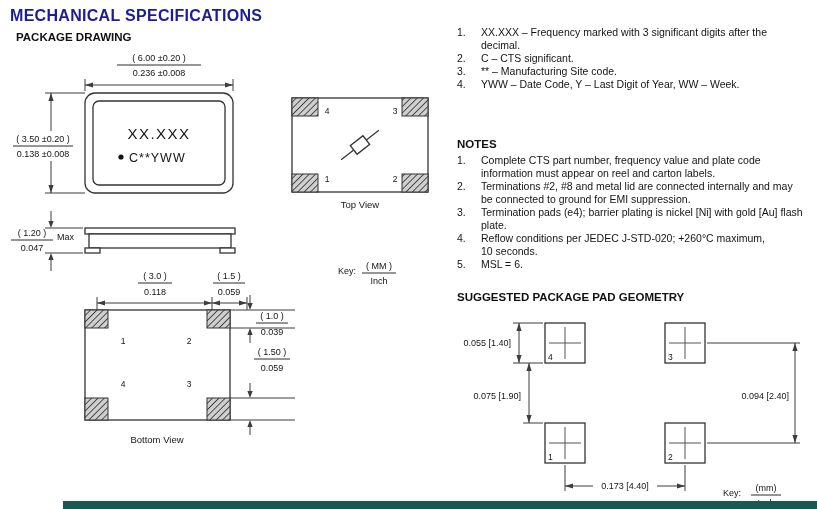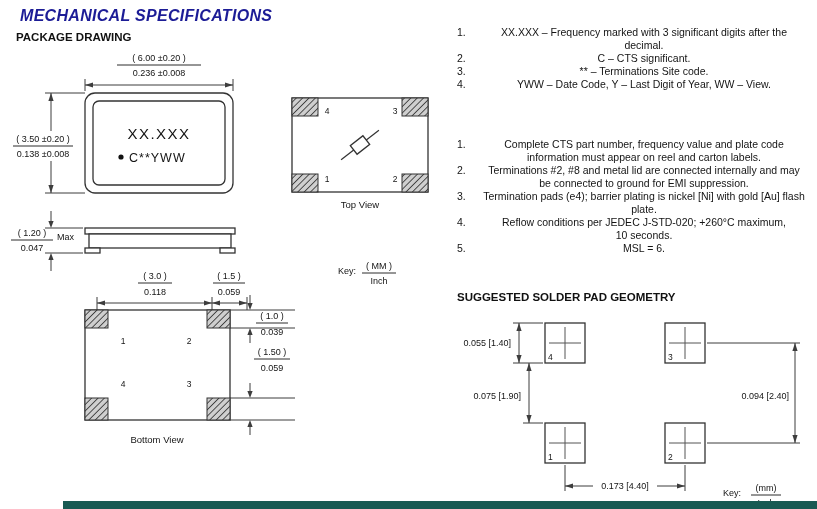--- a/index.html
+++ b/index.html
@@ -18,21 +18,21 @@
     color:var(--title_accent, #1c1c96);
   }
   h2.sub-title { font-size:11.5px; font-weight:bold; color:#111; }
   h3.sec-title { font-size:11.5px; font-weight:bold; color:#111; margin-bottom:4px; }
 
   .rblock { position:absolute; left:457px; width:354px; }
   .olist .li {
     display:grid; grid-template-columns:24px 1fr;
     font-size:10.5px; line-height:13px;
   }
-  .olist .li .txt { max-width:326px;text-align:center; }
+  .olist .li .txt { max-width:326px; }
   .footer-bar {
     position:absolute; left:63px; right:0; bottom:0; height:8px;
     background:var(--footer_bar, #185a53);
   }
 
   svg { overflow:visible; }
   svg text { font-family:"Liberation Sans", sans-serif; fill:#141414; }
   text.dim { font-size:9px; }
   text.lbl { font-size:9.5px; }
   text.padnum { font-size:8.5px; }
@@ -41,21 +41,21 @@
   .dl line { stroke:#3d3d3d; stroke-width:1; }
   line.dl2 { stroke:#333; stroke-width:1.2; }
   .ah { fill:#3d3d3d; stroke:none; }
   line.fr { stroke:#141414; stroke-width:0.9; }
   .edge { fill:#ffffff; stroke:#333; stroke-width:1.3; }
   .cross line { stroke:#555; stroke-width:1; }
 </style>
 </head>
 <body>
 
-<h1 class="page-title abs" style="left:20px; top:7px;font-style:italic;">MECHANICAL SPECIFICATIONS</h1>
+<h1 class="page-title abs" style="left:10px; top:7px;">MECHANICAL SPECIFICATIONS</h1>
 
 <h2 class="sub-title abs" style="left:16px; top:31px;">PACKAGE DRAWING</h2>
 
 <svg class="abs" width="450" height="465" viewBox="0 0 450 465" style="left:5px; top:45px;">
   <defs>
     <pattern id="hatch" width="4.5" height="4.5" patternUnits="userSpaceOnUse" patternTransform="rotate(45)">
       <rect width="4.5" height="4.5" fill="#cfcfcf"></rect>
       <line x1="0" y1="0" x2="0" y2="4.5" stroke="#3f3f3f" stroke-width="1.8"></line>
     </pattern>
   </defs>
@@ -193,30 +193,31 @@
     <div class="li">
       <span class="num">1.</span>
       <span class="txt">XX.XXX – Frequency marked with 3 significant digits after the decimal.</span>
     </div>
     <div class="li">
       <span class="num">2.</span>
       <span class="txt">C – CTS significant.</span>
     </div>
     <div class="li">
       <span class="num">3.</span>
-      <span class="txt">** – Terminations Site code.</span>
+      <span class="txt">** – Manufacturing Site code.</span>
     </div>
     <div class="li">
       <span class="num">4.</span>
-      <span class="txt">YWW – Date Code, Y – Last Digit of Year, WW – View.</span>
+      <span class="txt">YWW – Date Code, Y – Last Digit of Year, WW – Week.</span>
     </div>
   </div>
 </section>
 
 <section class="rblock" style="top:138px;">
+  <h3 class="sec-title">NOTES</h3>
   <div class="olist">
     <div class="li">
       <span class="num">1.</span>
       <span class="txt">Complete CTS part number, frequency value and plate code information must appear on reel and carton labels.</span>
     </div>
     <div class="li">
       <span class="num">2.</span>
       <span class="txt">Terminations #2, #8 and metal lid are connected internally and may be connected to ground for EMI suppression.</span>
     </div>
     <div class="li">
@@ -228,21 +229,21 @@
       <span class="txt">Reflow conditions per JEDEC J-STD-020; +260°C maximum, 10&nbsp;seconds.</span>
     </div>
     <div class="li">
       <span class="num">5.</span>
       <span class="txt">MSL = 6.</span>
     </div>
   </div>
 </section>
 
 <section class="rblock" style="top:291px;">
-  <h3 class="sec-title">SUGGESTED SOLDER PAD GEOMETRY</h3>
+  <h3 class="sec-title">SUGGESTED PACKAGE PAD GEOMETRY</h3>
 </section>
 
 <svg class="abs" width="362" height="203" viewBox="0 0 362 203" style="left:455px; top:306px;">
   <g>
     <rect class="edge" x="90" y="17" width="40" height="40"></rect>
     <rect class="edge" x="210" y="17" width="40" height="40"></rect>
     <rect class="edge" x="90" y="117" width="40" height="40"></rect>
     <rect class="edge" x="210" y="117" width="40" height="40"></rect>
     <g class="cross">
       <line x1="94" y1="37" x2="126" y2="37"></line>

